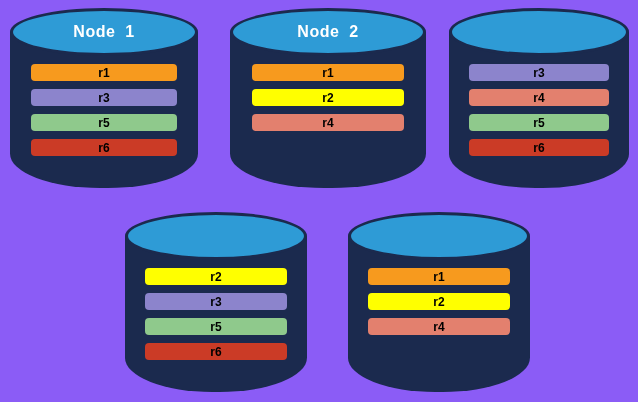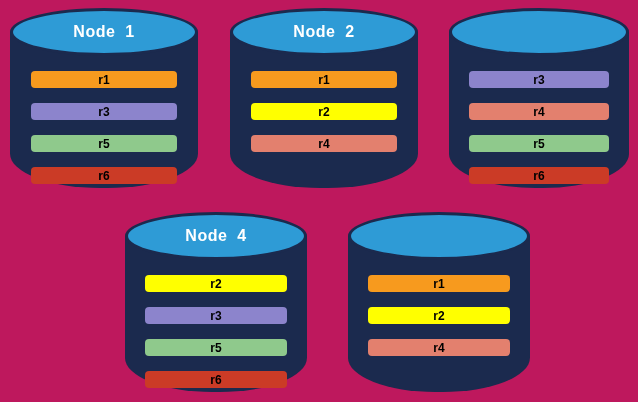--- a/index.html
+++ b/index.html
@@ -83,39 +83,38 @@
     height: 17px;
     border-radius: 4px;
     display: flex;
     align-items: center;
     justify-content: center;
     color: #000000;
     font-size: 12px;
     font-weight: bold;
     line-height: 1;
     box-sizing: border-box;
-    margin-top: 7px;
   }
 </style>
 </head>
 <body>
 
-<div id="diagram" style="background: #be185d; text-align: center;">
+<div id="diagram" style="background: #8b5cf6; text-align: center;">
     <div class="node" style="left: 10px; top: 8px; width: 188px; height: 180px;">
       <div class="cyl-body" style="background: rgb(27, 42, 78);"></div>
       <div class="cyl-top" style="background: rgb(46, 155, 214); border-color: rgb(27, 42, 78);"></div>
       <div class="node-title" style="color: rgb(255, 255, 255);">Node  1</div>
       <div class="shards">
         <div class="shard" style="background: rgb(247, 154, 30);">r1</div>
         <div class="shard" style="background: rgb(140, 132, 204);">r3</div>
         <div class="shard" style="background: rgb(143, 201, 140);">r5</div>
         <div class="shard" style="background: rgb(203, 59, 38);">r6</div>
       </div>
     </div>
-    <div class="node" style="left: 230px; top: 8px; width: 188px; height: 180px;">
+    <div class="node" style="left: 230px; top: 8px; width: 188px; height: 180px; padding-left: 8px;">
       <div class="cyl-body" style="background: rgb(27, 42, 78);"></div>
       <div class="cyl-top" style="background: rgb(46, 155, 214); border-color: rgb(27, 42, 78);"></div>
       <div class="node-title" style="color: rgb(255, 255, 255);">Node  2</div>
       <div class="shards">
         <div class="shard" style="background: rgb(247, 154, 30);">r1</div>
         <div class="shard" style="background: rgb(255, 255, 0);">r2</div>
         <div class="shard" style="background: rgb(227, 128, 110);">r4</div>
       </div>
     </div>
     <div class="node" style="left: 449px; top: 8px; width: 180px; height: 180px;">
@@ -124,21 +123,20 @@
       <div class="shards">
         <div class="shard" style="background: rgb(140, 132, 204);">r3</div>
         <div class="shard" style="background: rgb(227, 128, 110);">r4</div>
         <div class="shard" style="background: rgb(143, 201, 140);">r5</div>
         <div class="shard" style="background: rgb(203, 59, 38);">r6</div>
       </div>
     </div>
     <div class="node" style="left: 125px; top: 212px; width: 182px; height: 180px;">
       <div class="cyl-body" style="background: rgb(27, 42, 78);"></div>
       <div class="cyl-top" style="background: rgb(46, 155, 214); border-color: rgb(27, 42, 78);"></div>
-      <div class="node-title" style="color: rgb(255, 255, 255);">Node  4</div>
       <div class="shards">
         <div class="shard" style="background: rgb(255, 255, 0);">r2</div>
         <div class="shard" style="background: rgb(140, 132, 204);">r3</div>
         <div class="shard" style="background: rgb(143, 201, 140);">r5</div>
         <div class="shard" style="background: rgb(203, 59, 38);">r6</div>
       </div>
     </div>
     <div class="node" style="left: 348px; top: 212px; width: 182px; height: 180px;">
       <div class="cyl-body" style="background: rgb(27, 42, 78);"></div>
       <div class="cyl-top" style="background: rgb(46, 155, 214); border-color: rgb(27, 42, 78);"></div>

